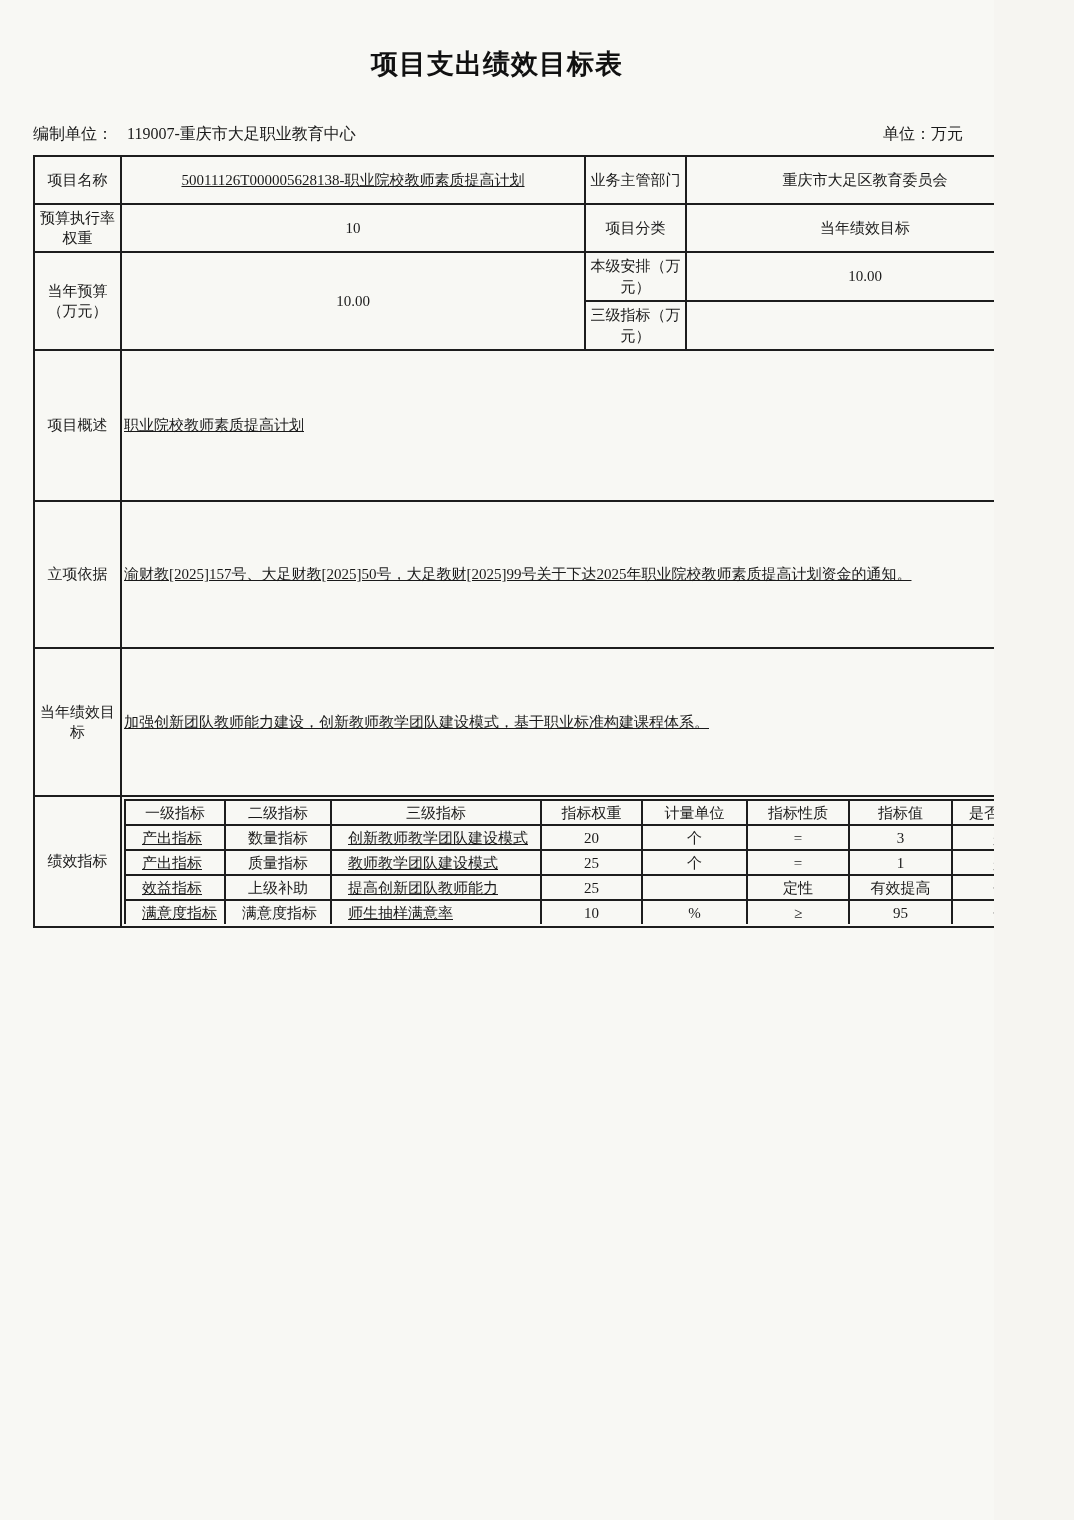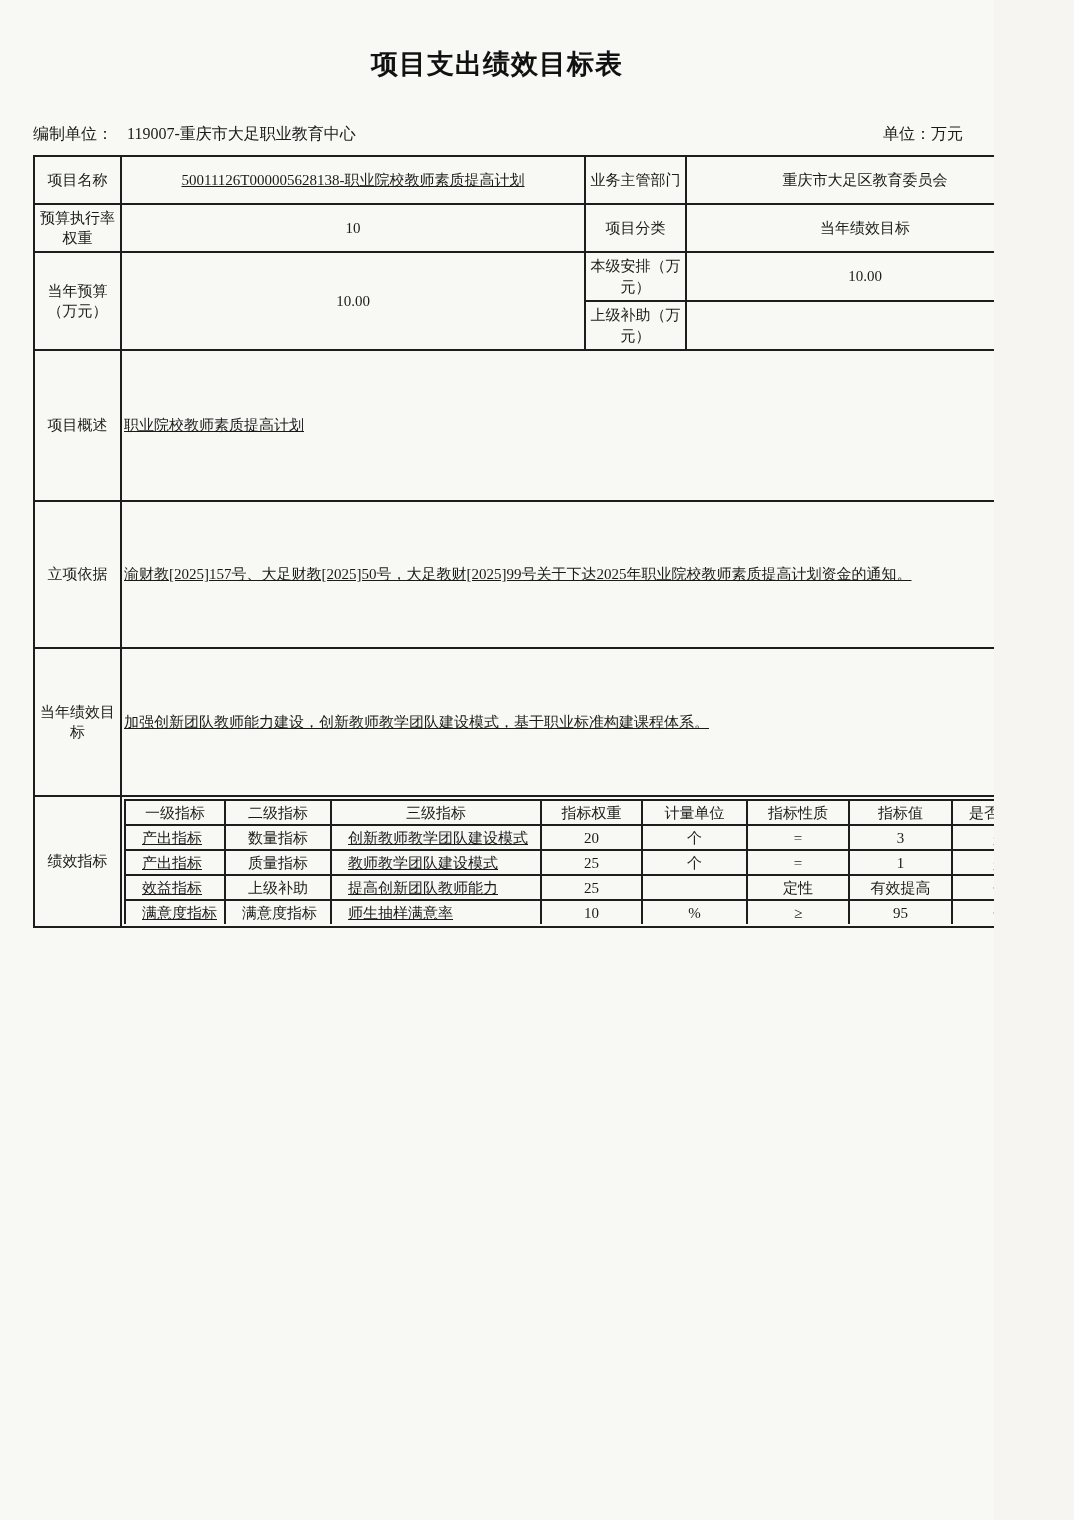--- a/index.html
+++ b/index.html
@@ -108,21 +108,21 @@
       <td class="lab3">项目分类</td>
       <td class="ac">当年绩效目标</td>
     </tr>
     <tr class="r3">
       <td class="lab" rowspan="2">当年预算（万元）</td>
       <td class="ac" rowspan="2">10.00</td>
       <td class="lab3">本级安排（万元）</td>
       <td class="ac">10.00</td>
     </tr>
     <tr class="r3">
-      <td class="lab3">上级补助（万元）</td>
+      <td class="lab3">三级指标（万元）</td>
       <td class="ac"></td>
     </tr>
     <tr class="r4">
       <td class="lab">项目概述</td>
       <td class="al" colspan="3">职业院校教师素质提高计划</td>
     </tr>
     <tr class="r5">
       <td class="lab">立项依据</td>
       <td class="al" colspan="3">渝财教[2025]157号、大足财教[2025]50号，大足教财[2025]99号关于下达2025年职业院校教师素质提高计划资金的通知。</td>
     </tr>

